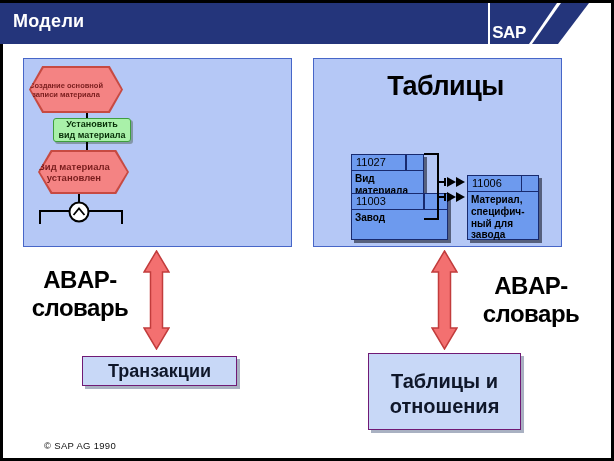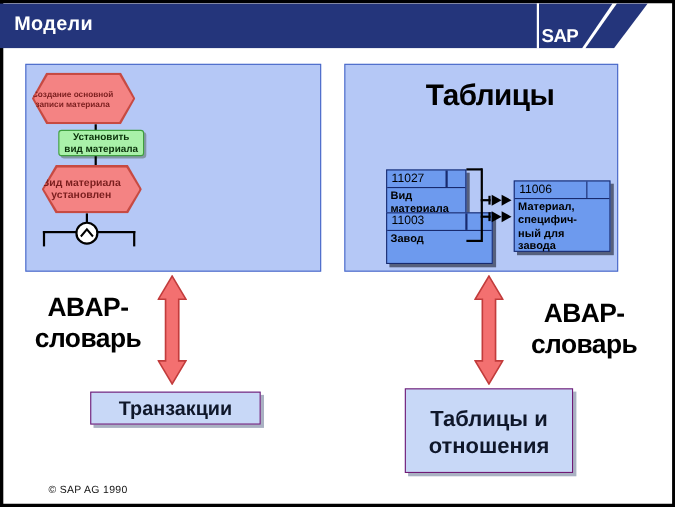--- a/index.html
+++ b/index.html
@@ -118,21 +118,21 @@
     </div>
 
     <div class="abs entity" style="left:37px;top:134px;width:97px;height:47px;">
       <div class="entity-header">
         <span>11003</span>
         <span class="divider"></span>
       </div>
       <div class="entity-name ml">Завод</div>
     </div>
 
-    <div class="abs entity" style="left:153px;top:105px;width:88px;height:65px;">
+    <div class="abs entity" style="left:153px;top:116px;width:72px;height:65px;">
       <div class="entity-header">
         <span>11006</span>
         <span class="divider"></span>
       </div>
       <div class="entity-name ml">Материал,
 специфич-
 ный для
 завода</div>
     </div>
 

